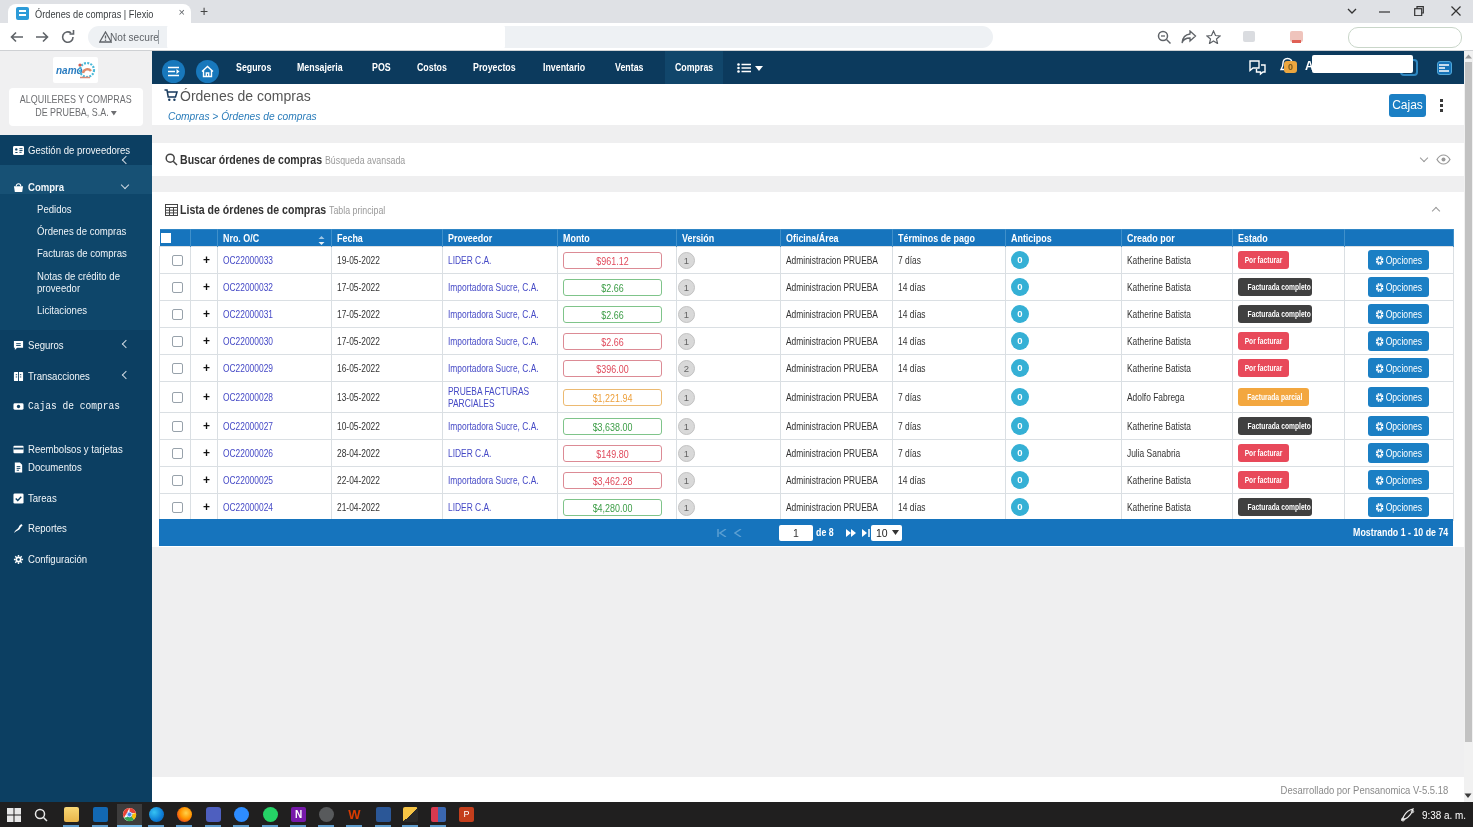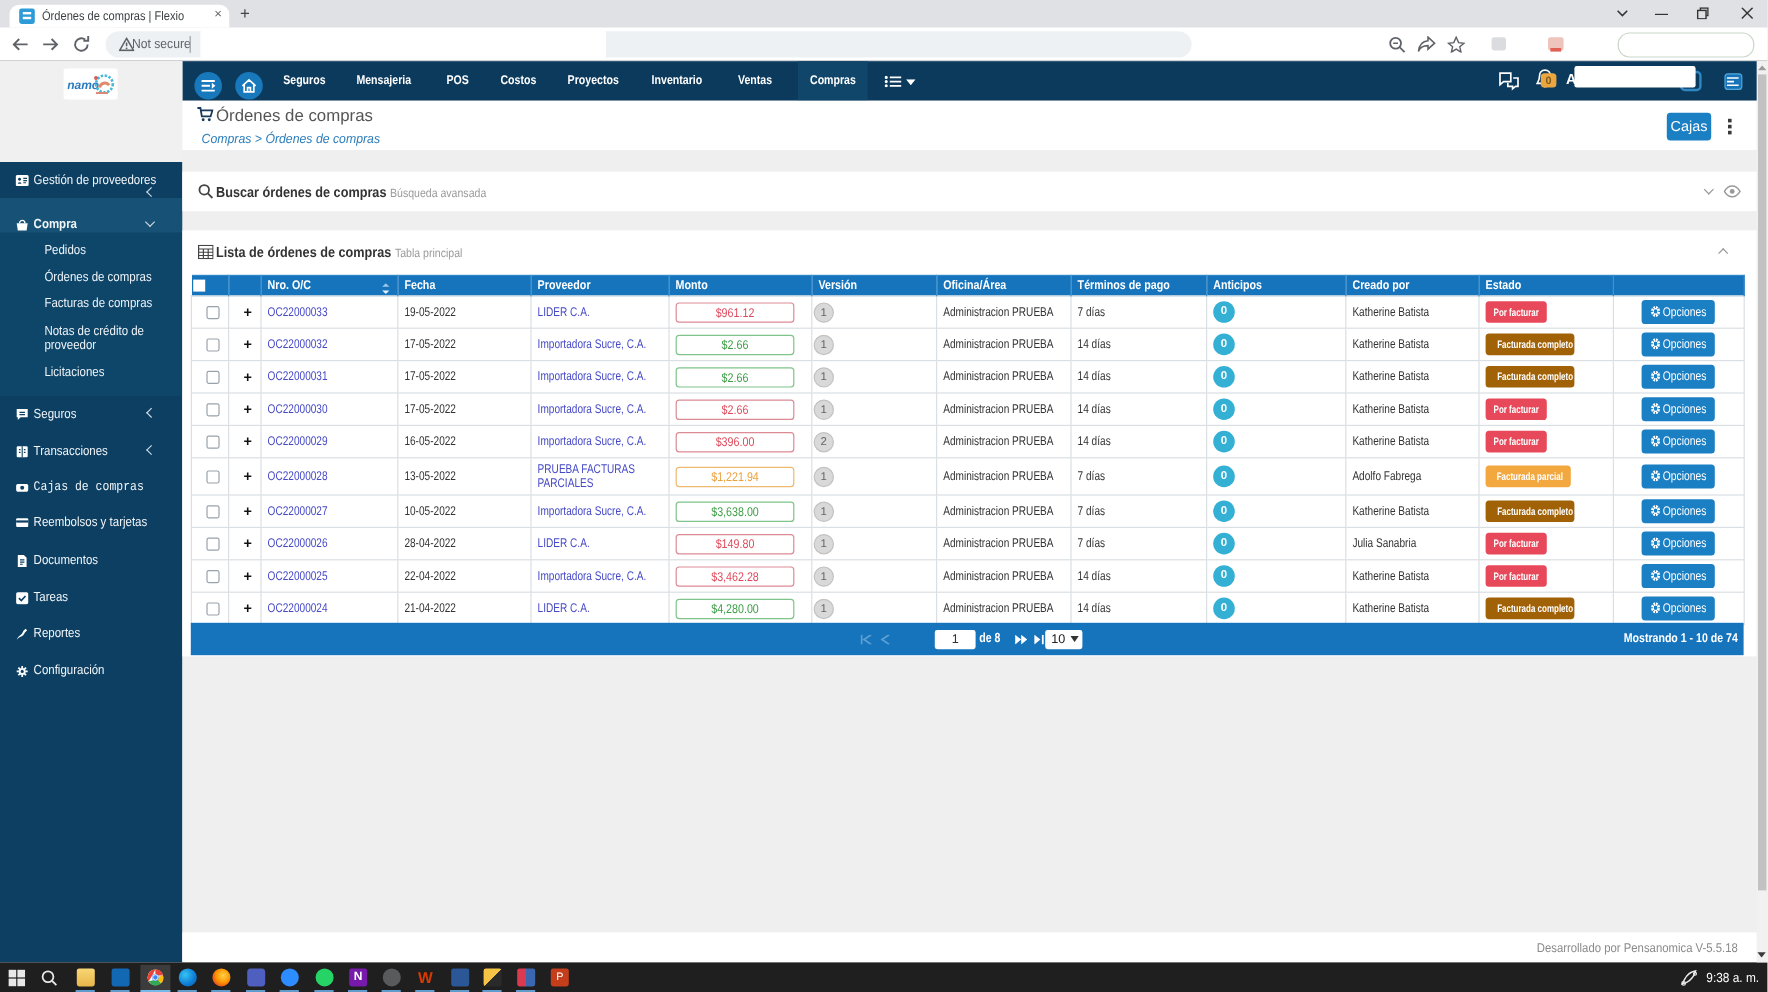--- a/index.html
+++ b/index.html
@@ -73,21 +73,21 @@
 .badge-m { display:block; margin:0 0 0 0px; width:99px; height:17px; line-height:16px; border-radius:3px; background:#fff; font-size:10.5px; text-align:center; }
 .badge-m span { display:block; transform:scaleX(0.85); transform-origin:50% 50%; }
 .m-red { border:1px solid #dc8b95; color:#e04a5c; }
 .m-green { border:1px solid #7fc48a; color:#3c9d46; }
 .m-orange { border:1px solid #ecba72; color:#eda03c; }
 .vcirc { margin-left:-4px; width:17px; height:17px; border-radius:50%; background:#d9d9d9; border:1px solid #c2c2c2; color:#666; font-size:9.5px; text-align:center; line-height:15px; }
 .acirc { width:18px; height:18px; border-radius:50%; background:#35b0d5; color:#fff; font-size:9.5px; font-weight:bold; text-align:center; line-height:18px; }
 .est { display:block; height:18px; line-height:18px; border-radius:3px; color:#fff; font-size:9px; font-weight:bold; text-align:center; }
 .est span { display:block; transform:scaleX(0.74); transform-origin:50% 50%; white-space:nowrap; }
 .e-red { background:#e8495a; width:51px; }
-.e-green { background:#a16207; width:74px; }
+.e-green { background:#404040; width:74px; }
 .e-orange { background:#f3a73f; width:71px; }
 .btn-op { display:block; margin:0 0 0 18px; width:61px; height:20px; background:#1b7fc4; border-radius:3px; color:#fff; font-size:10.5px; text-align:center; line-height:20px; }
 .btn-op span { display:block; transform:scaleX(0.82); transform-origin:50% 50%; white-space:nowrap; }
 
 
 #pagbar { position:absolute; left:7px; top:327px; width:1294px; height:27px; background:#1674bd; color:#fff; }
 #pagbar .pgc { position:absolute; top:0; height:27px; line-height:27px; font-size:11px; font-weight:bold; }
 #pag-input { position:absolute; left:620px; top:6px; width:34px; height:16px; background:#fff; border-radius:2px; color:#333; text-align:center; line-height:16px; font-size:10.5px; }
 #pag-sel { position:absolute; left:712px; top:6px; width:31px; height:16px; background:#fff; border-radius:2px; color:#222; text-align:left; padding-left:5px; line-height:16px; font-size:10.5px; }
 
@@ -217,20 +217,23 @@
 <div class="abs" id="sidetop">
   <div id="logochip">
     <svg style="position:absolute;left:3px;top:4px;" width="40" height="19">
       <text x="0" y="13" font-family="Liberation Sans" font-size="10" font-weight="bold" font-style="italic" fill="#2a7cc0">namo</text>
       <circle cx="31" cy="9" r="7" fill="none" stroke="#49b8d8" stroke-width="2.2" stroke-dasharray="2 1.3"></circle>
       <path d="M27 12 a4.5 4.5 0 0 1 8 -2" fill="none" stroke="#e08a6a" stroke-width="2.5"></path>
       <circle cx="24" cy="4" r="1.6" fill="#d65a50"></circle>
       <path d="M24 16.5 h10" stroke="#d98b78" stroke-width="1.5"></path>
     </svg>
   </div>
+  <div id="companybox"><span class="sxc">ALQUILERES Y COMPRAS</span><br><span class="sxc">DE PRUEBA, S.A. <svg width="7" height="5">
+          <path d="M0 0 L3.5 4.5 L7 0 Z" fill="#6d6e71"></path>
+        </svg></span></div>
 </div>
 <div class="abs" id="sidebar">
   <div id="compra-block"></div>
   <div id="submenu-block"></div>
   <div class="sitem" style="top:8px;">
       <svg class="ic" viewBox="0 0 12 12">
         <rect x="0" y="1" width="12" height="10" rx="1.5" fill="#fff"></rect>
         <circle cx="3.6" cy="4.8" r="1.3" fill="#0c3f62"></circle>
         <path d="M2 8.8 a1.8 1.8 0 0 1 3.4 0 Z" fill="#0c3f62"></path>
         <path d="M7 4 h3.4 M7 6 h3.4 M7 8 h2.4" stroke="#0c3f62" stroke-width="1"></path>
@@ -268,21 +271,21 @@
       <span class="tx">Transacciones</span>
     </div>
   <div class="schev chl" style="left:123px;top:237px;"></div>
   <div class="sitem" style="top:264px;font-family:Liberation Mono, monospace;">
       <svg class="ic" viewBox="0 0 12 12">
         <rect x="0.5" y="2.5" width="11" height="7" rx="1.5" fill="#fff"></rect>
         <circle cx="6" cy="6" r="1.8" fill="#0c3f62"></circle>
       </svg>
       <span class="tx">Cajas de compras</span>
     </div>
-  <div class="sitem" style="top:293px;">
+  <div class="sitem" style="top:307px;">
       <svg class="ic" viewBox="0 0 12 12">
         <rect x="0.5" y="2" width="11" height="8" rx="1" fill="#fff"></rect>
         <rect x="0.5" y="4" width="11" height="2" fill="#0c3f62"></rect>
       </svg>
       <span class="tx">Reembolsos y tarjetas</span>
     </div>
   <div class="sitem" style="top:325px;">
       <svg class="ic" viewBox="0 0 12 12">
         <path d="M2 0.5 h5.5 L10 3 v8.5 H2 Z" fill="#fff"></path>
         <path d="M4 5 h4 M4 7 h4 M4 9 h2.5" stroke="#0c3f62" stroke-width="1"></path>

